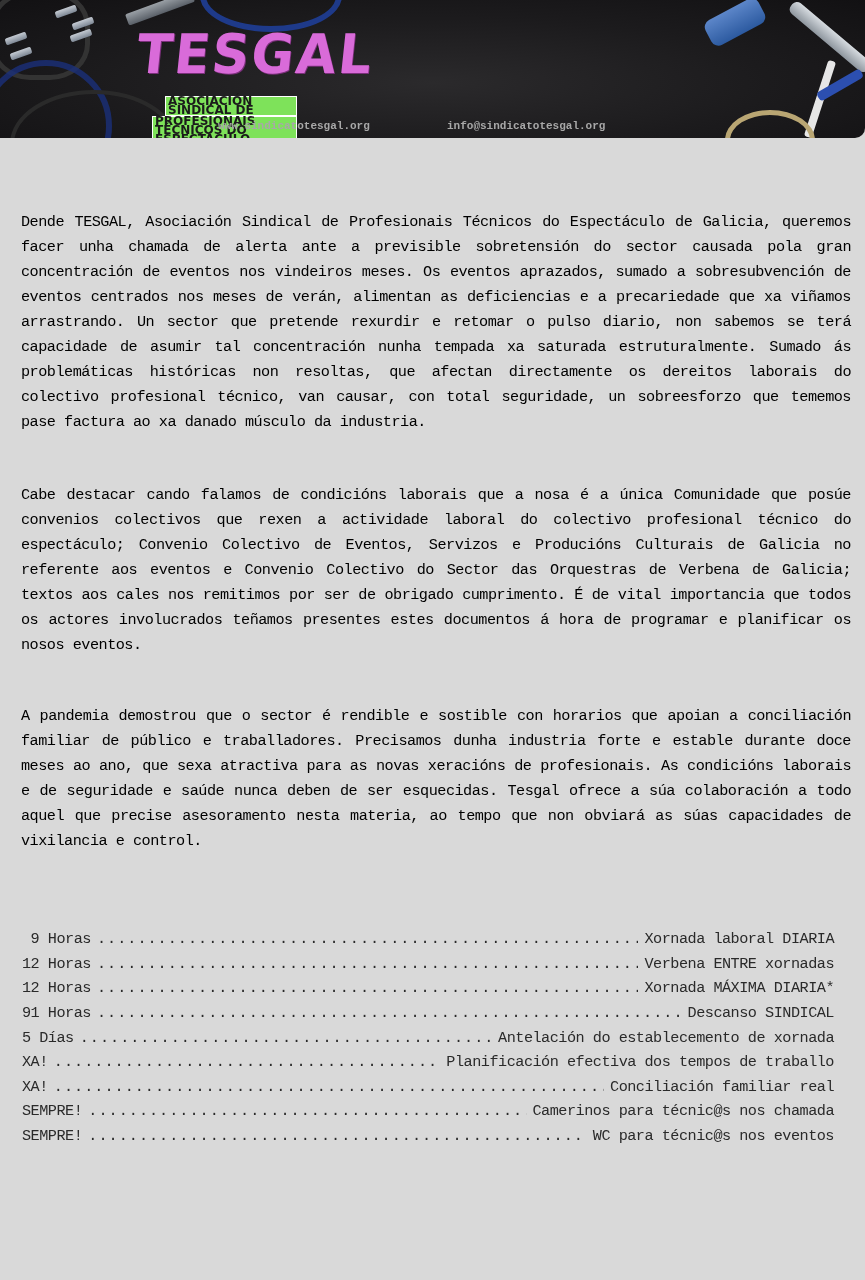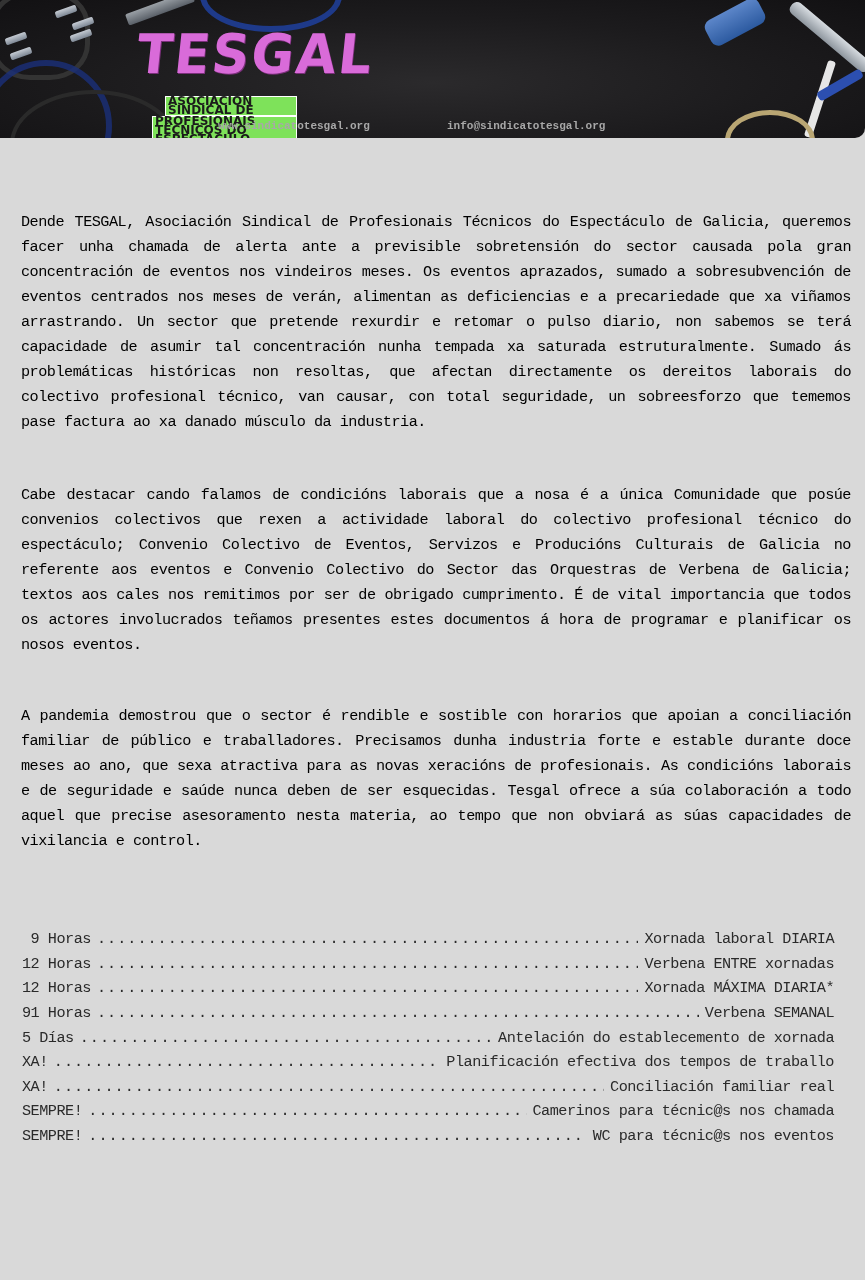--- a/index.html
+++ b/index.html
@@ -123,21 +123,21 @@
     <span class="right">Verbena ENTRE xornadas</span>
   </div>
   <div class="row">
     <span class="left">12 Horas</span>
     <span class="dots"></span>
     <span class="right">Xornada MÁXIMA DIARIA*</span>
   </div>
   <div class="row">
     <span class="left">91 Horas</span>
     <span class="dots"></span>
-    <span class="right">Verbena SEMANAL</span>
+    <span class="right">Descanso SINDICAL</span>
   </div>
   <div class="row">
     <span class="left">5 Días</span>
     <span class="dots"></span>
     <span class="right">Antelación do establecemento de xornada</span>
   </div>
   <div class="row">
     <span class="left">XA!</span>
     <span class="dots"></span>
     <span class="right">Planificación efectiva dos tempos de traballo</span>

